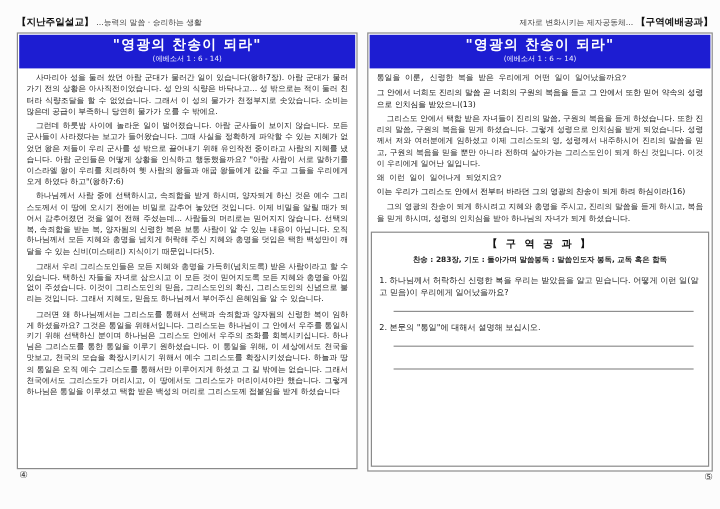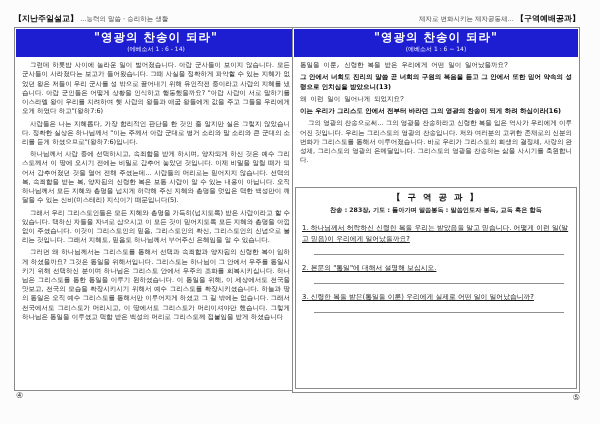--- a/index.html
+++ b/index.html
@@ -2,51 +2,51 @@
 <html><head>
 <meta charset="utf-8">
 <style>
   html,body{margin:0;padding:0;}
   .canvas{
     position:relative;width:600px;height:424px;background:#fcfcfc;
     font-family:"DejaVu Sans","Liberation Sans",sans-serif;color:#222;overflow:hidden;
   }
   .page{position:absolute;top:12px;}
   .page.left{left:14px;width:284px;}
-  .page.right{left:292px;width:288px;}
+  .page.right{left:306px;width:288px;}
   .page-header{height:15px;font-size:7px;line-height:14px;white-space:nowrap;overflow:hidden;}
   .page-header .hdr-bracket{font-weight:bold;font-size:8px;color:#111;}
   .page-header .hdr-tagline{font-size:6.5px;color:#444;}
   .page.right .page-header{text-align:right;}
   .page-box{
     border:1px solid #8a8a8a;background:#ffffff;overflow:hidden;
     display:flex;flex-direction:column;
   }
   .page.left .page-box{height:362px;}
   .page.right .page-box{height:364px;}
   .banner{
     background:#1d1dd2;color:#fff;text-align:center;margin:1px;padding:2px 0 3px;
   }
   .banner-title{font-size:11.5px;font-weight:bold;letter-spacing:1px;line-height:1.15;}
   .banner-sub{font-size:6px;margin-top:1px;color:#eeeeff;}
   .page-body{
     flex:0 1 auto;padding:3px 7px 2px;font-size:6.5px;line-height:1.42;
     text-align:justify;color:#232323;
   }
   .page-body p{margin:0 0 3px;text-indent:8px;}
-  .page-body p.scripture{font-weight:bold;color:#0a0a0a;text-indent:0;}
+  .page-body p.scripture{font-weight:normal;color:#0a0a0a;text-indent:0;}
   .page-body p.lead{text-indent:0;font-family:Liberation Mono, monospace;}
   .worksheet{
-    flex:1 1 auto;border:1px solid #8a8a8a;margin:17px 2px 3px;padding:4px 6px 2px;
+    flex:1 1 auto;border:1px solid #8a8a8a;margin:1px 2px 3px;padding:4px 6px 2px;
     display:flex;flex-direction:column;overflow:hidden;background:#fff;
   }
   .ws-title{text-align:center;font-size:8.5px;font-weight:bold;letter-spacing:2px;color:#111;}
   .ws-instr{text-align:center;font-size:6.2px;font-weight:bold;margin-top:2px;color:#222;}
   .ws-q{margin-top:8px;}
-  .ws-q p{margin:0;font-size:6.8px;line-height:1.5;color:#1a1a1a;text-decoration:underline;}
+  .ws-q p{margin:0;font-size:6.8px;line-height:1.5;color:#1a1a1a;}
   .answer-line{border-bottom:1px solid #8f8f8f;height:10px;margin:0 6px 0 12px;}
   .page-num{position:absolute;font-size:8px;color:#333;top:378px;}
   .page.left .page-num{left:2px;top:379px;}
   .page.right .page-num{right:0px;top:381px;}
 </style>
 </head>
 <body>
 
 <div class="canvas">
 
@@ -54,22 +54,22 @@
     <div class="page-header">
       <span class="hdr-bracket">【지난주일설교】</span>
       <span class="hdr-tagline">...능력의 말씀 · 승리하는 생활</span>
     </div>
     <div class="page-box">
       <div class="banner">
         <div class="banner-title">"영광의 찬송이 되라"</div>
         <div class="banner-sub">(에베소서 1 : 6 - 14)</div>
       </div>
       <div class="page-body">
+        <p>사마리아 성을 둘러 쌌던 아람 군대가 물러간 일이 있습니다(왕하7장). 아람 군대가 물러가기 전의 상황은 아사직전이었습니다. 성 안의 식량은 바닥나고... 성 밖으로는 적이 둘러 친 터라 식량조달을 할 수 없었습니다. 그래서 이 성의 물가가 천정부지로 솟았습니다. 소비는 많은데 공급이 부족하니 당연히 물가가 오를 수 밖에요.</p>
         <p>그런데 하룻밤 사이에 놀라운 일이 벌어졌습니다. 아람 군사들이 보이지 않습니다. 모든 군사들이 사라졌다는 보고가 들어왔습니다. 그때 사실을 정확하게 파악할 수 있는 지혜가 없었던 왕은 저들이 우리 군사를 성 밖으로 끌어내기 위해 유인작전 중이라고 사람의 지혜를 냈습니다. 아람 군인들은 어떻게 상황을 인식하고 행동했을까요? "아람 사람이 서로 말하기를 이스라엘 왕이 우리를 치려하여 헷 사람의 왕들과 애굽 왕들에게 값을 주고 그들을 우리에게 오게 하였다 하고"(왕하7:6)</p>
-        <p>사람들은 나는 지혜롭다, 가장 합리적인 판단을 한 것인 줄 알지만 실은 그렇지 않았습니다. 정확한 실상은 하나님께서 "이는 주께서 아람 군대로 병거 소리와 말 소리와 큰 군대의 소리를 듣게 하셨으므로"(왕하7:6)입니다.</p>
         <p>하나님께서 사람 중에 선택하시고, 속죄함을 받게 하시며, 양자되게 하신 것은 예수 그리스도께서 이 땅에 오시기 전에는 비밀로 감추어 놓았던 것입니다. 이제 비밀을 알릴 때가 되어서 감추어졌던 것을 열어 전해 주셨는데... 사람들의 머리로는 믿어지지 않습니다. 선택의 복, 속죄함을 받는 복, 양자됨의 신령한 복은 보통 사람이 알 수 있는 내용이 아닙니다. 오직 하나님께서 모든 지혜와 총명을 넘치게 허락해 주신 지혜와 총명을 덧입은 택한 백성만이 깨달을 수 있는 신비(미스테리) 지식이기 때문입니다(5).</p>
         <p>그래서 우리 그리스도인들은 모든 지혜와 총명을 가득히(넘치도록) 받은 사람이라고 할 수 있습니다. 택하신 자들을 자녀로 삼으시고 이 모든 것이 믿어지도록 모든 지혜와 총명을 아낌없이 주셨습니다. 이것이 그리스도인의 믿음, 그리스도인의 확신, 그리스도인의 신념으로 불리는 것입니다. 그래서 지혜도, 믿음도 하나님께서 부어주신 은혜임을 알 수 있습니다.</p>
         <p>그러면 왜 하나님께서는 그리스도를 통해서 선택과 속죄함과 양자됨의 신령한 복이 임하게 하셨을까요? 그것은 통일을 위해서입니다. 그리스도는 하나님이 그 안에서 우주를 통일시키기 위해 선택하신 분이며 하나님은 그리스도 안에서 우주의 조화를 회복시키십니다. 하나님은 그리스도를 통한 통일을 이루기 원하셨습니다. 이 통일을 위해, 이 세상에서도 천국을 맛보고, 천국의 모습을 확장시키시기 위해서 예수 그리스도를 확장시키셨습니다. 하늘과 땅의 통일은 오직 예수 그리스도를 통해서만 이루어지게 하셨고 그 길 밖에는 없습니다. 그래서 천국에서도 그리스도가 머리시고, 이 땅에서도 그리스도가 머리이셔야만 했습니다. 그렇게 하나님은 통일을 이루셨고 택함 받은 백성의 머리로 그리스도께 접붙임을 받게 하셨습니다</p>
       </div>
     </div>
     <div class="page-num">④</div>
   </div>
 
   <div class="page right">
     <div class="page-header">
@@ -77,37 +77,37 @@
       <span class="hdr-bracket">【구역예배공과】</span>
     </div>
     <div class="page-box">
       <div class="banner">
         <div class="banner-title">"영광의 찬송이 되라"</div>
         <div class="banner-sub">(에베소서 1 : 6 ~ 14)</div>
       </div>
       <div class="page-body">
         <p class="lead">통일을 이룬, 신령한 복을 받은 우리에게 어떤 일이 일어났을까요?</p>
         <p class="scripture">그 안에서 너희도 진리의 말씀 곧 너희의 구원의 복음을 듣고 그 안에서 또한 믿어 약속의 성령으로 인치심을 받았으니(13)</p>
+        <p>그리스도 안에서 택함 받은 자녀들이 진리의 말씀, 구원의 복음을 듣게 하셨습니다. 또한 진리의 말씀, 구원의 복음을 믿게 하셨습니다. 그렇게 성령으로 인치심을 받게 되었습니다. 성령께서 저와 여러분에게 임하셨고 이제 그리스도의 영, 성령께서 내주하시어 진리의 말씀을 믿고, 구원의 복음을 믿을 뿐만 아니라 전하며 살아가는 그리스도인이 되게 하신 것입니다. 이것이 우리에게 일어난 일입니다.</p>
         <p class="lead">왜 이런 일이 일어나게 되었지요?</p>
         <p class="scripture">이는 우리가 그리스도 안에서 전부터 바라던 그의 영광의 찬송이 되게 하려 하심이라(16)</p>
-        <p>그의 영광의 찬송으로써... 그의 영광을 찬송하라고 신령한 복을 입은 역사가 우리에게 이루어진 것입니다. 우리는 그리스도의 영광의 찬송입니다. 저와 여러분의 고귀한 존재로의 신분의 변화가 그리스도를 통해서 이루어졌습니다. 바로 우리가 그리스도의 희생의 결정체, 사랑의 완성체, 그리스도의 영광의 은메달입니다. 그리스도의 영광을 찬송하는 삶을 사시기를 축원합니다.</p>
+        <p>그의 영광의 찬송이 되게 하시려고 지혜와 총명을 주시고, 진리의 말씀을 듣게 하시고, 복음을 믿게 하시며, 성령의 인치심을 받아 하나님의 자녀가 되게 하셨습니다.</p>
       </div>
       <div class="worksheet">
         <div class="ws-title">【 구 역 공 과 】</div>
         <div class="ws-instr">찬송 : 283장, 기도 : 돌아가며 말씀봉독 : 말씀인도자 봉독, 교독 혹은 합독</div>
         <div class="ws-q">
           <p>1. 하나님께서 허락하신 신령한 복을 우리는 받았음을 알고 믿습니다. 어떻게 이런 일(알고 믿음)이 우리에게 일어났을까요?</p>
           <div class="answer-line"></div>
         </div>
         <div class="ws-q">
           <p>2. 본문의 "통일"에 대해서 설명해 보십시오.</p>
           <div class="answer-line"></div>
         </div>
         <div class="ws-q">
-          <p>3. 신령한 복을 받은(통일을 이룬) 우리에게 실제로 어떤 일이 일어났습니까?</p>
           <div class="answer-line"></div>
         </div>
 
       </div>
     </div>
     <div class="page-num">⑤</div>
   </div>
 
 </div>
 

